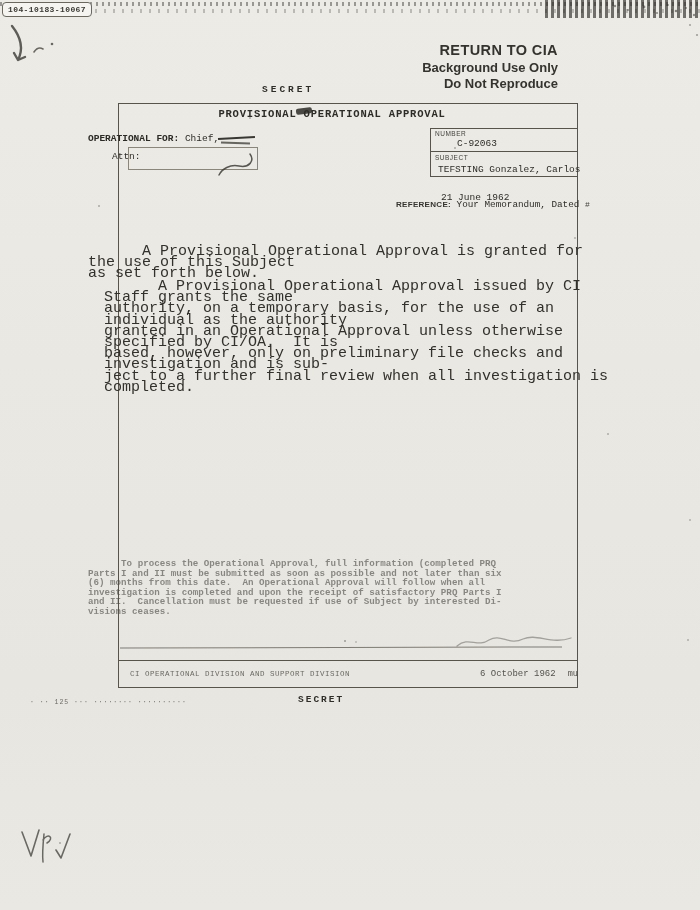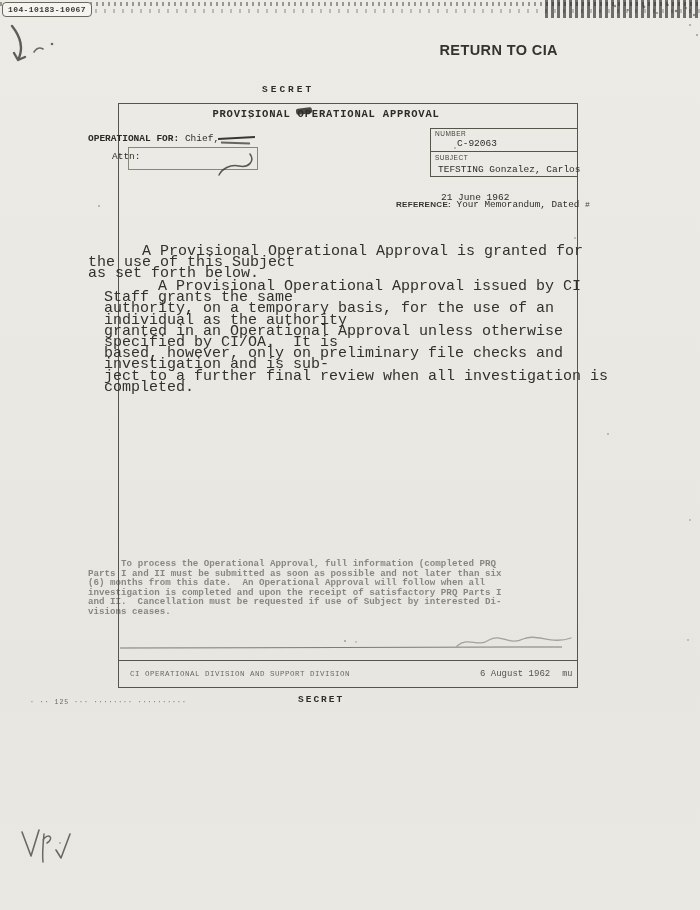--- a/index.html
+++ b/index.html
@@ -33,21 +33,21 @@
   .stamp{
     top:42px;left:388px;width:170px;text-align:right;
     font-family:"Liberation Sans","DejaVu Sans",sans-serif;font-weight:700;color:#35332d;
   }
   .stamp .l1{font-size:14.5px;letter-spacing:.4px;margin-bottom:2px;}
   .stamp .l2,.stamp .l3{font-size:13px;margin-top:1px;}
   .secret-top{top:84px;left:262px;font-size:9.5px;font-weight:bold;letter-spacing:3px;color:#2f2d28;}
   .smudge{top:108px;left:296px;width:16px;height:6px;background:#2e2c27;border-radius:2px;transform:rotate(-8deg);opacity:.85;}
   
   .form-box{top:103px;left:118px;width:460px;height:585px;border:1px solid #57544c;box-sizing:border-box;}
-  .form-title{top:108px;left:118px;width:460px;text-align:center;padding-right:44px;box-sizing:border-box;
+  .form-title{top:108px;left:124px;width:460px;text-align:center;padding-right:44px;box-sizing:border-box;
     font-size:10.5px;font-weight:bold;letter-spacing:.8px;color:#2e2c27;}
   .hline{border-top:1px solid #57544c;height:0;}
   .vline{border-left:1px solid #57544c;width:0;}
   .label-small{font-family:"Liberation Sans","DejaVu Sans",sans-serif;font-size:6.5px;letter-spacing:.5px;color:#45433c;}
   .typed{font-size:9.5px;color:#2f2d28;}
   .memo-line{top:133px;left:88px;font-size:9.5px;color:#2c2a25;font-weight:bold;white-space:pre;}
   .memo-line .val{font-weight:normal;}
   .strike1{top:137px;left:218px;width:37px;height:2.4px;background:#3a3832;transform:rotate(-3deg);}
   .strike2{top:142px;left:221px;width:29px;height:1.6px;background:#3a3832;transform:rotate(2deg);opacity:.75;}
   .attn{top:151px;left:112px;font-size:9.5px;color:#2f2d28;}
@@ -84,20 +84,22 @@
   </div>
 
   <svg class="abs" style="top:22px;left:4px;opacity:.8;" width="70" height="50" viewBox="0 0 70 50">
     <path d="M8,4 C16,14 20,26 14,38 M14,38 l-4,-7 M14,38 l7,-3" fill="none" stroke="#3c3a34" stroke-width="2.4" stroke-linecap="round"></path>
     <path d="M30,30 q4,-6 9,-3" fill="none" stroke="#4a4840" stroke-width="1.6" stroke-linecap="round"></path>
     <circle cx="48" cy="22" r="1.3" fill="#4a4840"></circle>
   </svg>
 
   <div class="abs stamp">
     <div class="l1">RETURN TO CIA</div>
+    <div class="l2">Background Use Only</div>
+    <div class="l3">Do Not Reproduce</div>
   </div>
 
   <div class="abs secret-top">SECRET</div>
   <div class="abs smudge"></div>
 
   <div class="abs form-box"></div>
   <div class="abs form-title">PROVISIONAL OPERATIONAL APPROVAL</div>
 
   <div class="abs hline" style="top:128px;left:430px;width:148px;"></div>
   <div class="abs vline" style="top:128px;left:430px;height:48px;"></div>
@@ -138,21 +140,21 @@
 visions ceases.</div>
 
   <svg class="abs" style="top:630px;left:455px;opacity:.45;" width="120" height="22" viewBox="0 0 120 22">
     <path d="M2,16 C14,6 22,18 34,10 C46,3 54,16 68,9 C82,3 96,15 116,8" fill="none" stroke="#504e46" stroke-width="1.3" stroke-linecap="round"></path>
   </svg>
 
   <div class="abs sig-line1"></div>
   <div class="abs sig-line2"></div>
 
   <div class="abs footer-division">CI OPERATIONAL DIVISION AND SUPPORT DIVISION</div>
-  <div class="abs footer-date"><span>6 August 1962</span><span class="initials">mu</span></div>
+  <div class="abs footer-date"><span>6 October 1962</span><span class="initials">mu</span></div>
 
   <div class="abs secret-bottom">SECRET</div>
   <div class="abs form-footer">· ·· 125 ··· ········ ··········</div>
 
   <svg class="abs" style="top:826px;left:18px;opacity:.8;" width="60" height="42" viewBox="0 0 60 42">
     <path d="M4,6 L13,30 L21,4" fill="none" stroke="#4a4a44" stroke-width="1.6" stroke-linecap="round" stroke-linejoin="round"></path>
     <path d="M26,8 C25,18 24,28 25,36 M25,14 C30,6 37,12 29,17" fill="none" stroke="#4a4a44" stroke-width="1.5" stroke-linecap="round"></path>
     <path d="M38,24 l5,8 l9,-24" fill="none" stroke="#4a4a44" stroke-width="1.6" stroke-linecap="round" stroke-linejoin="round"></path>
   </svg>
 

